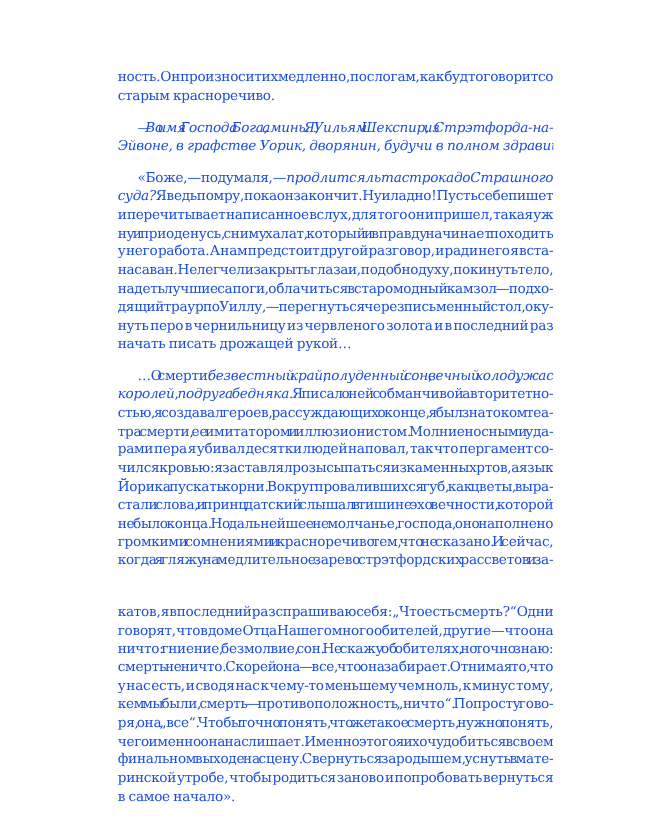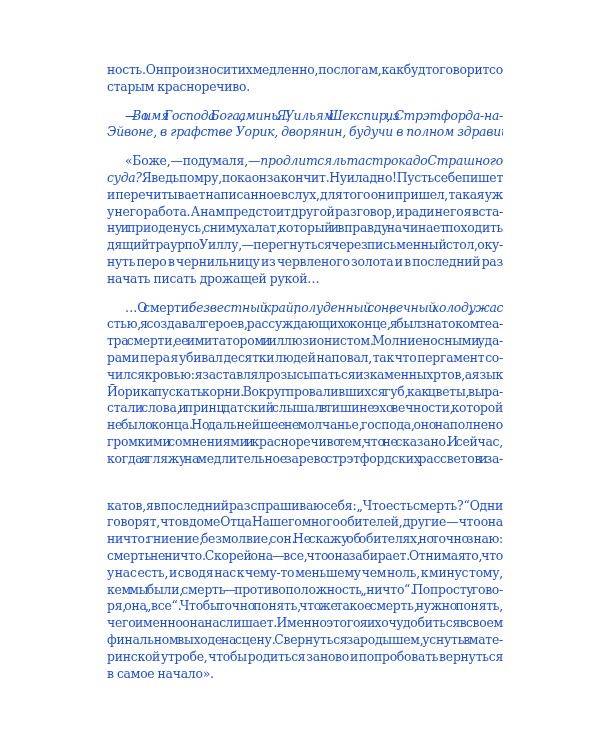--- a/index.html
+++ b/index.html
@@ -53,28 +53,31 @@
       <div class="line last"><span>старым красноречиво.</span></div>
     </div>
     <div class="paragraph">
       <div class="line indent" style="word-spacing: -8.67031px;"><span class="it">— Во имя Господа Бога, аминь. Я, Уильям Шекспир, из Стрэтфорда-на-</span></div>
       <div class="line last"><span class="it">Эйвоне, в графстве Уорик, дворянин, будучи в полном здравии и памяти…</span></div>
     </div>
     <div class="paragraph">
       <div class="line indent" style="word-spacing: -3.56094px;"><span>«Боже, — подумал я, — </span><span class="it">продлится ль та строка до Страшного</span></div>
       <div class="line" style="word-spacing: -3.77344px;"><span class="it">суда?</span><span> Я ведь помру, пока он закончит. Ну и ладно! Пусть себе пишет</span></div>
       <div class="line" style="word-spacing: -3.28281px;"><span>и перечитывает написанное вслух, для того он и пришел, такая уж</span></div>
+      <div class="line" style="word-spacing: -5.0816px;"><span>ну и приоденусь, сниму халат, который и вправду начинает походить</span></div>
       <div class="line" style="word-spacing: -3.21094px;"><span>у него работа. А нам предстоит другой разговор, и ради него я вста-</span></div>
-      <div class="line" style="word-spacing: -5.0816px;"><span>ну и приоденусь, сниму халат, который и вправду начинает походить</span></div>
+      <div class="line" style="word-spacing: -3.76562px;"><span>на саван. Не легче ли закрыть глаза и, подобно духу, покинуть тело,</span></div>
+      <div class="line" style="word-spacing: -4.28711px;"><span>надеть лучшие сапоги, облачиться в старомодный камзол — подхо-</span></div>
       <div class="line" style="word-spacing: -4.13715px;"><span>дящий траур по Уиллу, — перегнуться через письменный стол, оку-</span></div>
       <div class="line" style="word-spacing: -2.30625px;"><span>нуть перо в чернильницу из червленого золота и в последний раз</span></div>
       <div class="line last"><span>начать писать дрожащей рукой…</span></div>
     </div>
     <div class="paragraph">
       <div class="line indent" style="word-spacing: -7.47461px;"><span>…О смерти: </span><span class="it">безвестный край</span><span>, </span><span class="it">полуденный сон</span><span>, </span><span class="it">вечный холод</span><span>, </span><span class="it">ужас</span></div>
+      <div class="line" style="word-spacing: -4.73958px;"><span class="it">королей</span><span>, </span><span class="it">подруга бедняка</span><span>. Я писал о ней с обманчивой авторитетно-</span></div>
       <div class="line" style="word-spacing: -4.67969px;"><span>стью, я создавал героев, рассуждающих о конце, я был знатоком теа-</span></div>
       <div class="line" style="word-spacing: -5.38616px;"><span>тра смерти, ее имитатором и иллюзионистом. Молниеносными уда-</span></div>
       <div class="line" style="word-spacing: -2.93906px;"><span>рами пера я убивал десятки людей наповал, так что пергамент со-</span></div>
       <div class="line" style="word-spacing: -3.8px;"><span>чился кровью: я заставлял розы сыпаться из каменных ртов, а язык</span></div>
       <div class="line" style="word-spacing: -4.98828px;"><span>Йорика пускать корни. Вокруг провалившихся губ, как цветы, выра-</span></div>
       <div class="line" style="word-spacing: -5.44531px;"><span>стали слова, и принц датский слышал в тишине эхо вечности, которой</span></div>
       <div class="line" style="word-spacing: -4.89931px;"><span>не было конца. Но дальнейшее не молчанье, господа, оно наполнено</span></div>
       <div class="line" style="word-spacing: -5.7934px;"><span>громкими сомнениями и красноречиво тем, что не сказано. И сейчас,</span></div>
       <div class="line" style="word-spacing: -5.55382px;"><span>когда я гляжу на медлительное зарево стрэтфордских рассветов и за-</span></div>
       <div class="line" style="word-spacing: -3.49688px; margin-top: 30px;"><span>катов, я в последний раз спрашиваю себя: „Что есть смерть?“ Одни</span></div>

